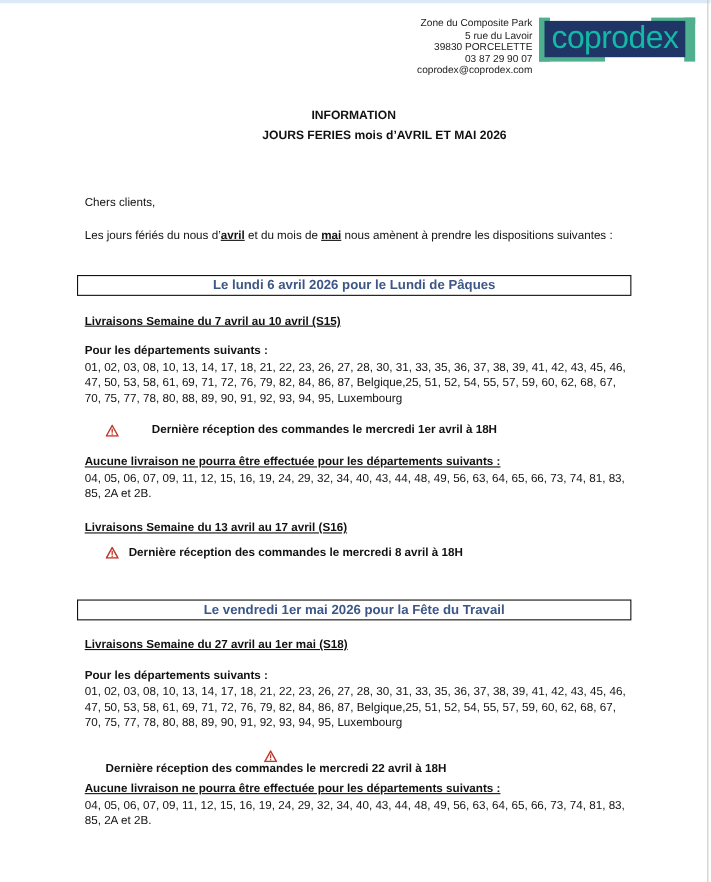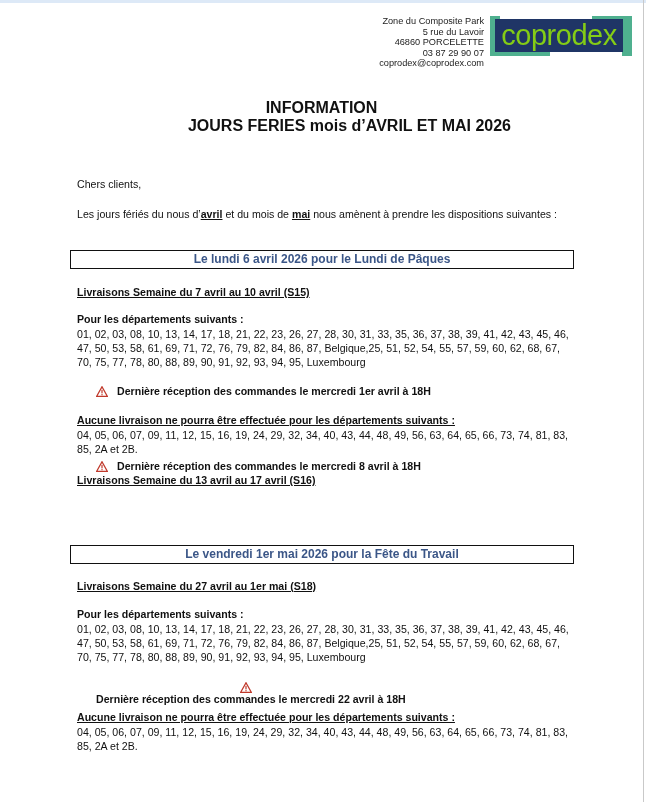--- a/index.html
+++ b/index.html
@@ -9,24 +9,24 @@
     .right-edge { position: absolute; left: 643px; top: 0; width: 1px; height: 802px; background: #c9c9c9; }
 
     .address { position: absolute; right: 162px; top: 16px; text-align: right; font-size: 9.2px; line-height: 10.6px; color: #222; font-family: "Liberation Sans", sans-serif; }
     .logo { position: absolute; left: 490px; top: 16px; width: 142px; height: 40px; }
     .logo .accent { position: absolute; background: #4fb08f; }
     .logo .accent.a1 { left: 0; top: 0; width: 10px; height: 40px; }
     .logo .accent.a2 { left: 0; top: 34px; width: 60px; height: 6px; }
     .logo .accent.a3 { right: 0; top: 0; width: 10px; height: 40px; }
     .logo .accent.a4 { right: 0; top: 0; width: 40px; height: 6px; }
     .logo .box { position: absolute; left: 5px; top: 3px; width: 128px; height: 33px; background: #1f3566; display: flex; align-items: center; justify-content: center; }
-    .logo .word { color: #84cc16; font-family: "Liberation Sans", sans-serif; font-size: 29px; letter-spacing: -0.5px; line-height: 1; font-weight: normal; }
+    .logo .word { color: #14b8a6; font-family: "Liberation Sans", sans-serif; font-size: 29px; letter-spacing: -0.5px; line-height: 1; font-weight: normal; }
 
     .doc { font-family: "Liberation Sans", sans-serif; font-size: 10.6px; }
-    .title { position: absolute; left: 0; width: 643px; text-align: center; font-weight: bold; font-size: 16px; }
+    .title { position: absolute; left: 0; width: 643px; text-align: center; font-weight: bold; font-size: 11px; }
     .t1 { top: 99px; }
     .t2 { top: 117px; margin-left: 28px; }
 
     .para { position: absolute; left: 77px; font-size: 10.6px; }
     .u { text-decoration: underline; font-weight: bold; }
 
     .holiday-box { position: absolute; left: 70px; width: 504px; height: 19px; border: 1.3px solid #111; text-align: center; color: #3b5687; font-weight: bold; font-size: 12px; line-height: 16px; }
 
     .week-head { position: absolute; left: 77px; font-weight: bold; text-decoration: underline; font-size: 10.6px; }
     .sub-head { position: absolute; left: 77px; font-weight: bold; font-size: 10.6px; }
@@ -36,21 +36,21 @@
   </style>
 </head>
 <body>
 
 <div class="top-strip"></div>
 <div class="right-edge"></div>
 
 <div class="address">
   <div>Zone du Composite Park</div>
   <div>5 rue du Lavoir</div>
-  <div>46860 PORCELETTE</div>
+  <div>39830 PORCELETTE</div>
   <div>03 87 29 90 07</div>
   <div>coprodex@coprodex.com</div>
 </div>
 
 <div class="logo">
   <div class="accent a1"></div>
   <div class="accent a2"></div>
   <div class="accent a3"></div>
   <div class="accent a4"></div>
   <div class="box">
@@ -64,34 +64,34 @@
 
   <div class="para" style="top:178px;">Chers clients,</div>
   <div class="para" style="top:208px;"><span>Les jours fériés du nous d’</span><span class="u">avril</span><span> et du mois de </span><span class="u">mai</span><span> nous amènent à prendre les dispositions suivantes :</span></div>
 
   <div class="holiday-box" style="top:250px;">Le lundi 6 avril 2026 pour le Lundi de Pâques</div>
 
   <div class="week-head" style="top:286px;">Livraisons Semaine du 7 avril au 10 avril (S15)</div>
   <div class="sub-head" style="top:313px;">Pour les départements suivants :</div>
   <div class="dept" style="top:327px;">01, 02, 03, 08, 10, 13, 14, 17, 18, 21, 22, 23, 26, 27, 28, 30, 31, 33, 35, 36, 37, 38, 39, 41, 42, 43, 45, 46, 47, 50, 53, 58, 61, 69, 71, 72, 76, 79, 82, 84, 86, 87, Belgique,25, 51, 52, 54, 55, 57, 59, 60, 62, 68, 67, 70, 75, 77, 78, 80, 88, 89, 90, 91, 92, 93, 94, 95, Luxembourg</div>
 
-  <div class="warn" style="top:385px;">
+  <div class="warn" style="top:385px;gap:21px;">
     <svg class="icon" viewBox="0 0 12 11">
       <polygon points="6,0.8 11.3,10.3 0.7,10.3" fill="none" stroke="#c0392b" stroke-width="1.3"></polygon>
       <rect x="5.4" y="3.8" width="1.2" height="3.6" fill="#c0392b"></rect>
       <rect x="5.4" y="8.1" width="1.2" height="1.2" fill="#c0392b"></rect>
     </svg>
     <span>Dernière réception des commandes le mercredi 1er avril à 18H</span>
   </div>
 
   <div class="week-head" style="top:414px;">Aucune livraison ne pourra être effectuée pour les départements suivants :</div>
   <div class="dept" style="top:428px;">04, 05, 06, 07, 09, 11, 12, 15, 16, 19, 24, 29, 32, 34, 40, 43, 44, 48, 49, 56, 63, 64, 65, 66, 73, 74, 81, 83, 85, 2A et 2B.</div>
 
   <div class="week-head" style="top:474px;">Livraisons Semaine du 13 avril au 17 avril (S16)</div>
-  <div class="warn" style="top:460px;">
+  <div class="warn" style="top:496px;">
     <svg class="icon" viewBox="0 0 12 11">
       <polygon points="6,0.8 11.3,10.3 0.7,10.3" fill="none" stroke="#c0392b" stroke-width="1.3"></polygon>
       <rect x="5.4" y="3.8" width="1.2" height="3.6" fill="#c0392b"></rect>
       <rect x="5.4" y="8.1" width="1.2" height="1.2" fill="#c0392b"></rect>
     </svg>
     <span>Dernière réception des commandes le mercredi 8 avril à 18H</span>
   </div>
 
   <div class="holiday-box" style="top:545px;">Le vendredi 1er mai 2026 pour la Fête du Travail</div>
 

